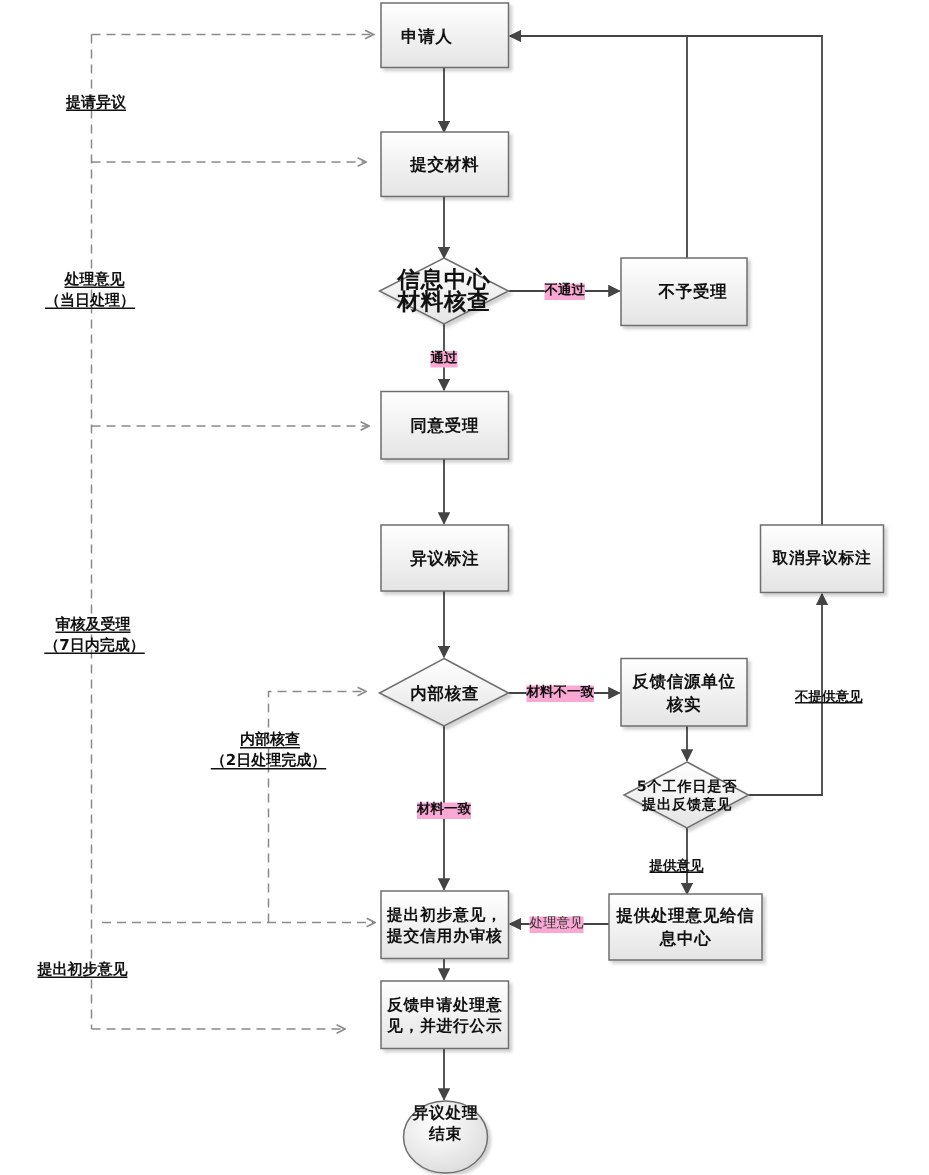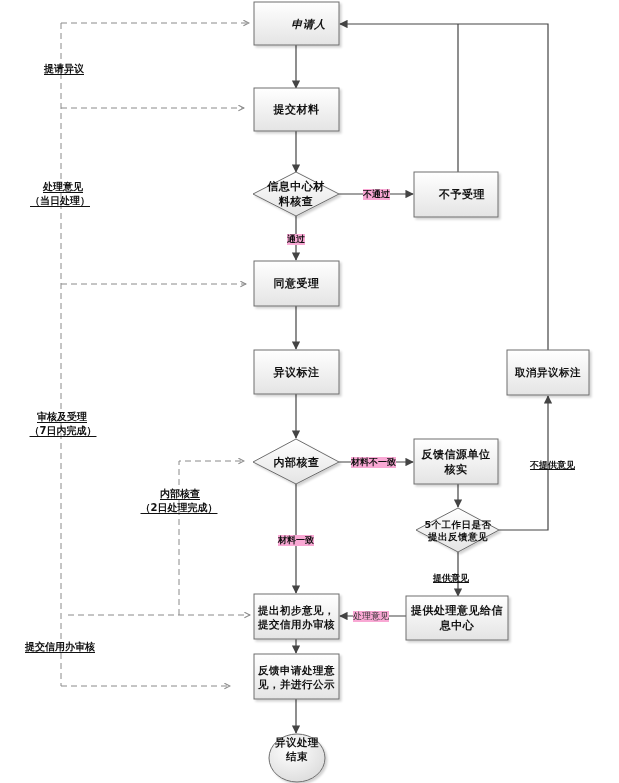--- a/index.html
+++ b/index.html
@@ -87,23 +87,23 @@
     <polygon points="296,439 339,462 296,484 253,462"></polygon>
     <rect x="414" y="439" width="84" height="45"></rect>
     <polygon points="458,508 499,530 458,552 416,530"></polygon>
     <rect x="406" y="596" width="102" height="44"></rect>
     <rect x="254" y="594" width="85" height="45"></rect>
     <rect x="254" y="654" width="85" height="45"></rect>
     <ellipse cx="297" cy="758" rx="28" ry="24" fill="url(#circfill)"></ellipse>
   </g>
 </svg>
 
-<div class="node-text" style="left:266px;top:2px;width:85px;height:45px;font-style:italic;">申请人</div>
+<div class="node-text" style="left:242px;top:2px;width:85px;height:45px;">申请人</div>
 <div class="node-text" style="left:254px;top:88px;width:85px;height:43px;">提交材料</div>
-<div class="node-text" style="left:262px;top:178px;width:68px;height:32px;font-size:11px;">信息中心材料核查</div>
+<div class="node-text" style="left:262px;top:178px;width:68px;height:32px;font-size:15px;">信息中心材料核查</div>
 <div class="node-text" style="left:414px;top:172px;width:96px;height:45px;">不予受理</div>
 <div class="node-text" style="left:254px;top:261px;width:85px;height:45px;">同意受理</div>
 <div class="node-text" style="left:254px;top:350px;width:85px;height:44px;">异议标注</div>
 <div class="node-text" style="left:507px;top:350px;width:82px;height:45px;font-size:10.5px;">取消异议标注</div>
 <div class="node-text" style="left:254px;top:450px;width:85px;height:24px;">内部核查</div>
 <div class="node-text" style="left:418px;top:439px;width:76px;height:45px;">反馈信源单位核实</div>
 <div class="node-text" style="left:424px;top:512px;width:68px;height:38px;font-size:9.5px;line-height:12px;">5个工作日是否提出反馈意见</div>
 <div class="node-text" style="left:410px;top:596px;width:94px;height:44px;">提供处理意见给信息中心</div>
 <div class="node-text" style="left:257px;top:594px;width:79px;height:45px;font-size:10.5px;line-height:14px;">提出初步意见，提交信用办审核</div>
 <div class="node-text" style="left:257px;top:654px;width:79px;height:45px;font-size:10.5px;line-height:14px;">反馈申请处理意见，并进行公示</div>
@@ -117,13 +117,13 @@
 <div class="edge-label ul" style="left:433px;top:573px;">提供意见</div>
 <div class="edge-label plain" style="left:353px;top:611px;">处理意见</div>
 
 <div class="phase-label" style="left:44px;top:62px;">提请异议</div>
 <div class="phase-label" style="left:38px;top:180px;width:50px;">处理意见</div>
 <div class="phase-label" style="left:25px;top:194px;width:70px;">（当日处理）</div>
 <div class="phase-label" style="left:32px;top:410px;width:60px;">审核及受理</div>
 <div class="phase-label" style="left:22px;top:424px;width:82px;">（7日内完成）</div>
 <div class="phase-label" style="left:158px;top:487px;width:44px;">内部核查</div>
 <div class="phase-label" style="left:134px;top:501px;width:90px;">（2日处理完成）</div>
-<div class="phase-label" style="left:25px;top:640px;">提交信用办审核</div>
+<div class="phase-label" style="left:25px;top:640px;">提出初步意见</div>
 
 </body></html>

